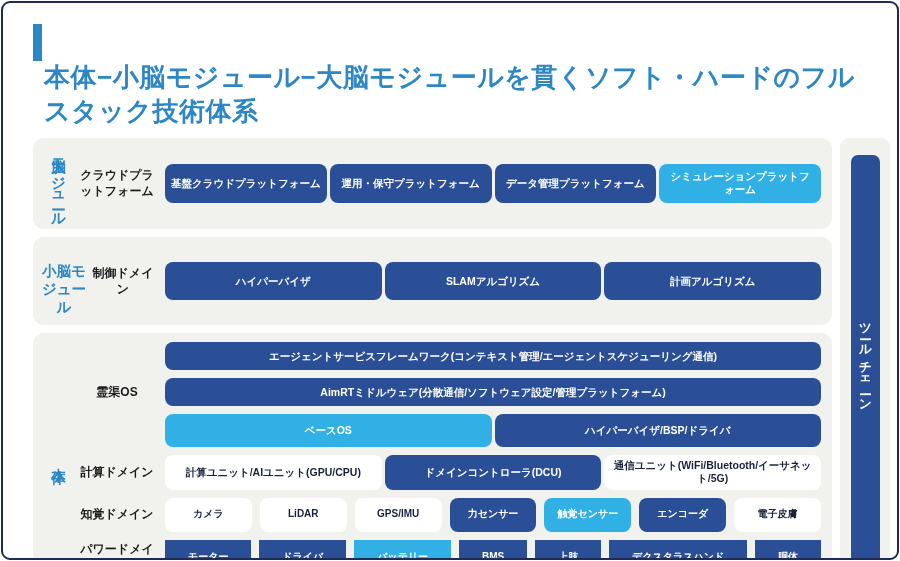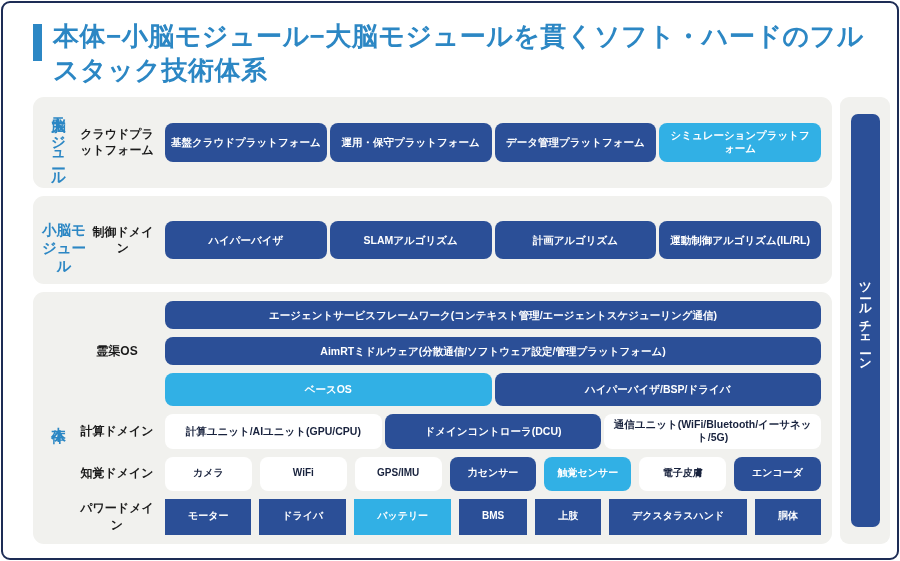--- a/index.html
+++ b/index.html
@@ -6,21 +6,21 @@
   body{
     width:900px;height:561px;position:relative;background:#fff;
     font-family:"Liberation Sans","DejaVu Sans",sans-serif;
     -webkit-font-smoothing:antialiased;overflow:hidden;
   }
   .frame{
     position:absolute;left:1px;top:1px;right:1px;bottom:1px;
     border:2.5px solid #1d2c55;border-radius:9px;background:#fff;overflow:hidden;
   }
   
-  .header{display:flex;align-items:flex-start;padding:17px 20px 9px 30px;}
+  .header{display:flex;align-items:flex-start;padding:17px 20px 9px 30px;flex-direction:column;}
   .accent-bar{width:9px;height:37px;background:var(--accent);margin-top:4px;flex:none;}
   .title{
     margin:0 0 0 11px;color:var(--accent);font-size:26px;font-weight:bold;
     line-height:1.3;width:812px;letter-spacing:.5px;
   }
   
   .main{display:flex;align-items:stretch;padding:0 7px 0 30px;}
   .stack{width:815px;display:flex;flex-direction:column;gap:8px;}
   .section{background:#f1f1ee;border-radius:11px;display:flex;padding:9px 11px 9px 8px;}
   .section-label{
@@ -104,21 +104,20 @@
         </div>
         <div class="section sec-1">
           <div class="section-label">小脳モジュール</div>
           <div class="rows">
             <div class="row r-0">
               <div class="row-label">制御ドメイン</div>
               <div class="boxes">
                 <div class="box box-dark">ハイパーバイザ</div>
                 <div class="box box-dark">SLAMアルゴリズム</div>
                 <div class="box box-dark">計画アルゴリズム</div>
-                <div class="box box-dark">運動制御アルゴリズム(IL/RL)</div>
               </div>
             </div>
           </div>
         </div>
         <div class="section sec-2">
           <div class="section-label">本体</div>
           <div class="rows">
             <div class="row r-0">
               <div class="row-label"></div>
               <div class="boxes">
@@ -143,26 +142,26 @@
               <div class="boxes">
                 <div class="box box-white">計算ユニット/AIユニット(GPU/CPU)</div>
                 <div class="box box-dark">ドメインコントローラ(DCU)</div>
                 <div class="box box-white">通信ユニット(WiFi/Bluetooth/イーサネット/5G)</div>
               </div>
             </div>
             <div class="row r-4">
               <div class="row-label">知覚ドメイン</div>
               <div class="boxes">
                 <div class="box box-white">カメラ</div>
-                <div class="box box-white">WiFi</div>
+                <div class="box box-white">LiDAR</div>
                 <div class="box box-white">GPS/IMU</div>
                 <div class="box box-dark">力センサー</div>
                 <div class="box box-light">触覚センサー</div>
+                <div class="box box-dark">エンコーダ</div>
                 <div class="box box-white">電子皮膚</div>
-                <div class="box box-dark">エンコーダ</div>
               </div>
             </div>
             <div class="row r-5">
               <div class="row-label">パワードメイン</div>
               <div class="boxes">
                 <div class="box box-dark">モーター</div>
                 <div class="box box-dark">ドライバ</div>
                 <div class="box box-light">バッテリー</div>
                 <div class="box box-dark">BMS</div>
                 <div class="box box-dark">上肢</div>

